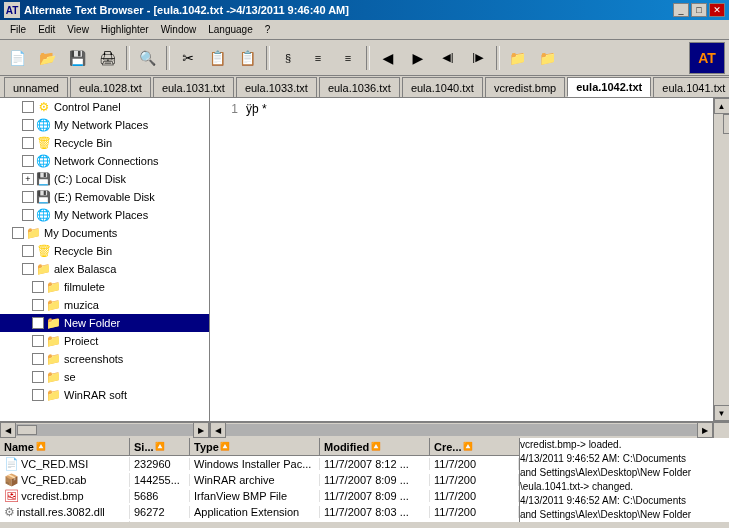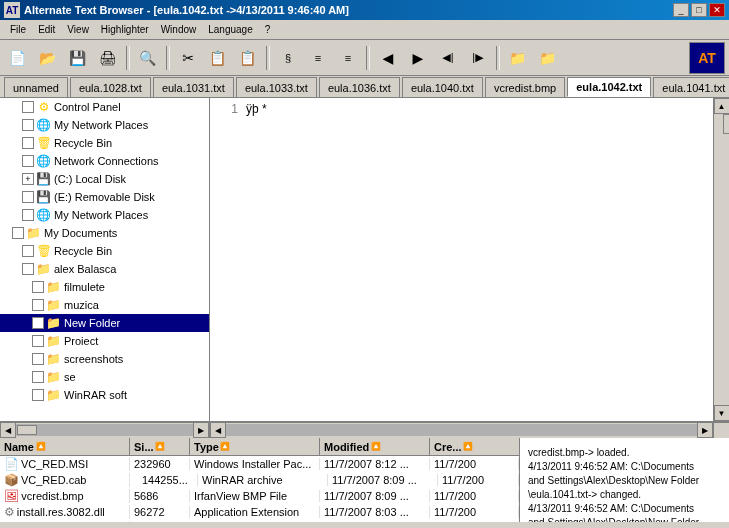--- a/index.html
+++ b/index.html
@@ -53,21 +53,21 @@
     #file-list-header { display: flex; background: #d4d0c8; border-bottom: 1px solid #808080; height: 18px; }
     .col-header { display: flex; align-items: center; border-right: 1px solid #808080; padding: 0 4px; font-size: 11px; font-weight: bold; cursor: pointer; }
     .col-header:last-child { border-right: none; }
     .sort-icon { margin-left: 2px; font-size: 8px; }
     #file-rows { overflow-y: auto; height: calc(85px - 18px); }
     .file-row { display: flex; align-items: center; height: 16px; cursor: pointer; }
     .file-cell { padding: 0 4px; font-size: 11px; white-space: nowrap; overflow: hidden; text-overflow: ellipsis; border-right: 1px solid #e0e0e0; display: flex; align-items: center; gap: 2px; }
     .file-icon { font-size: 12px; }
     
     
-    #log-panel { width: 210px; background: white; border-left: 1px solid #808080; font-size: 10px; padding: 8px; overflow-y: auto; }
+    #log-panel { width: 210px; background: white; border-left: 1px solid #808080; font-size: 10px; padding: 0; overflow-y: auto; }
     
     
     ::-webkit-scrollbar { width: 16px; height: 16px; }
     ::-webkit-scrollbar-track { background: #d4d0c8; }
     ::-webkit-scrollbar-thumb { background: #d4d0c8; border: 1px solid #808080; }
     ::-webkit-scrollbar-button { background: #d4d0c8; border: 1px solid #808080; height: 16px; width: 16px; }
     
     .scroll-btn { width: 16px; height: 16px; background: #d4d0c8; border: 1px solid #808080; display: flex; align-items: center; justify-content: center; cursor: pointer; font-size: 8px; flex-shrink: 0; }
     .scroll-track { flex: 1; background: #a0a0a0; position: relative; }
     .scroll-thumb { width: 14px; height: 20px; background: #d4d0c8; border: 1px solid #808080; position: absolute; top: 0; left: 1px; }
@@ -317,21 +317,21 @@
     <div class="file-cell" style="width:60px;">232960</div>
     <div class="file-cell" style="width:130px;">Windows Installer Pac...</div>
     <div class="file-cell" style="width:110px;text-align:right;">11/7/2007 8:12 ...</div>
     <div class="file-cell" style="flex:1;">11/7/200</div>
   </div>
         <div class="file-row">
     <div class="file-cell" style="width:130px;">
       <span class="file-icon cab-icon">📦</span>
       <span>VC_RED.cab</span>
     </div>
-    <div class="file-cell" style="width:60px;margin-left:8px;">144255...</div>
+    <div class="file-cell" style="width:60px;">144255...</div>
     <div class="file-cell" style="width:130px;">WinRAR archive</div>
     <div class="file-cell" style="width:110px;">11/7/2007 8:09 ...</div>
     <div class="file-cell" style="flex:1;">11/7/200</div>
   </div>
         <div class="file-row">
     <div class="file-cell" style="width:130px;">
       <span class="file-icon bmp-icon">🖼</span>
       <span>vcredist.bmp</span>
     </div>
     <div class="file-cell" style="width:60px;">5686</div>

